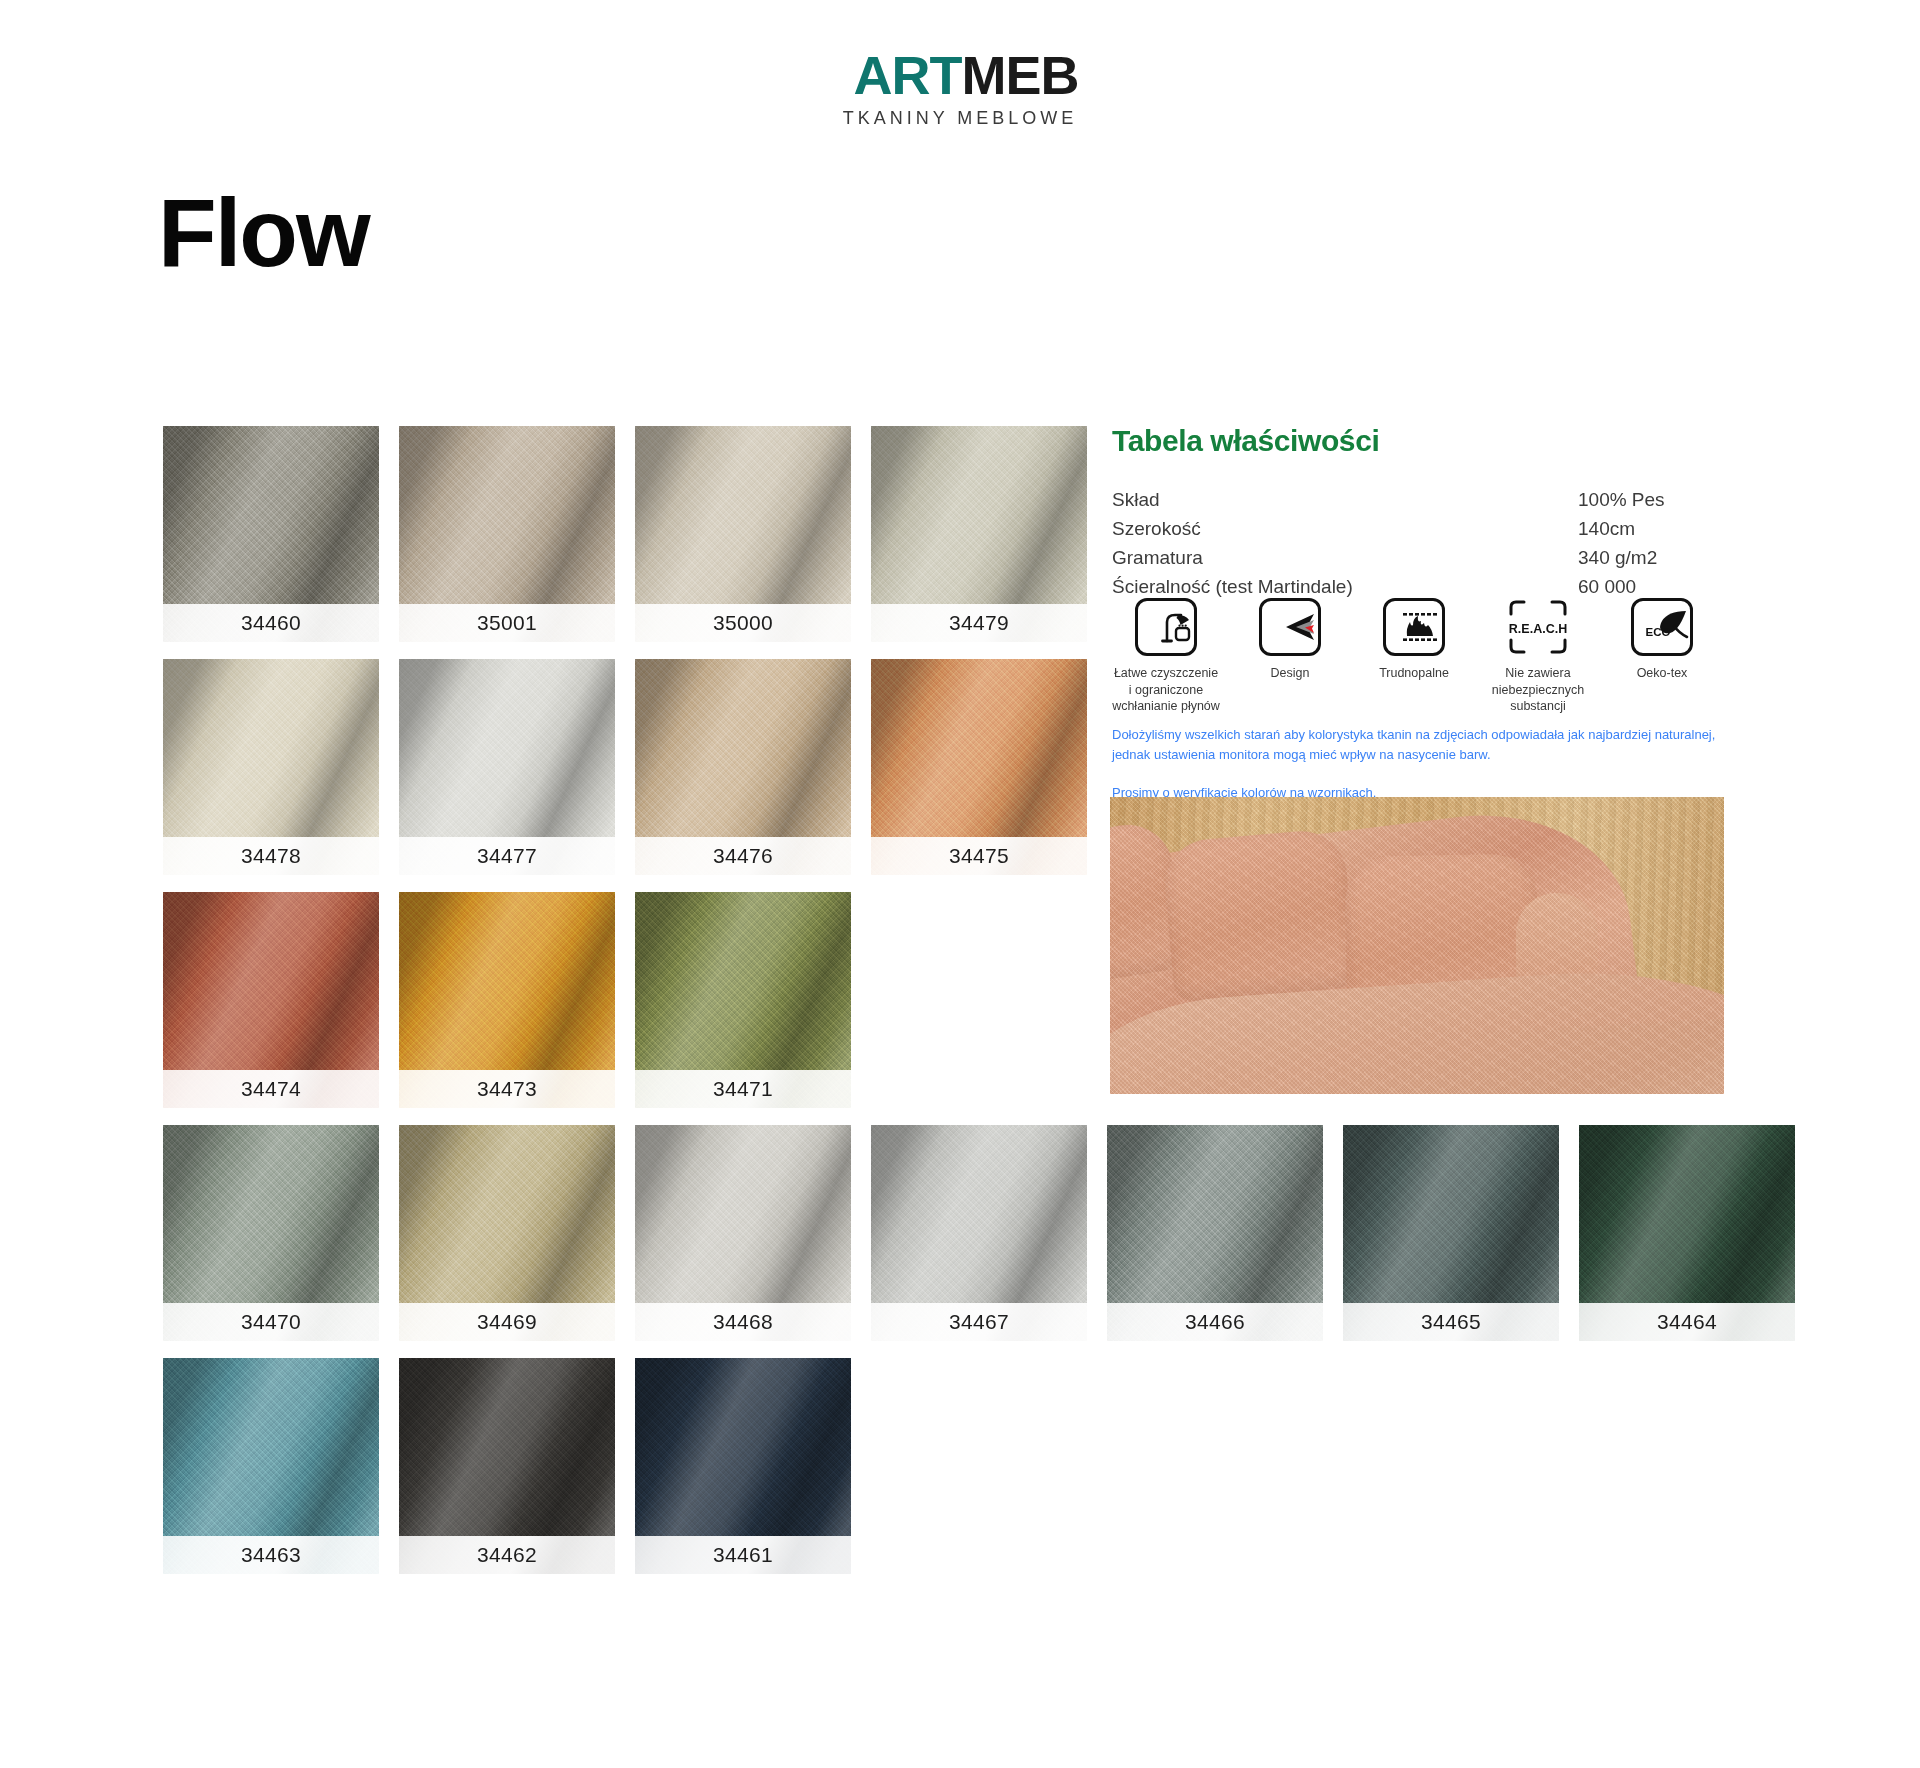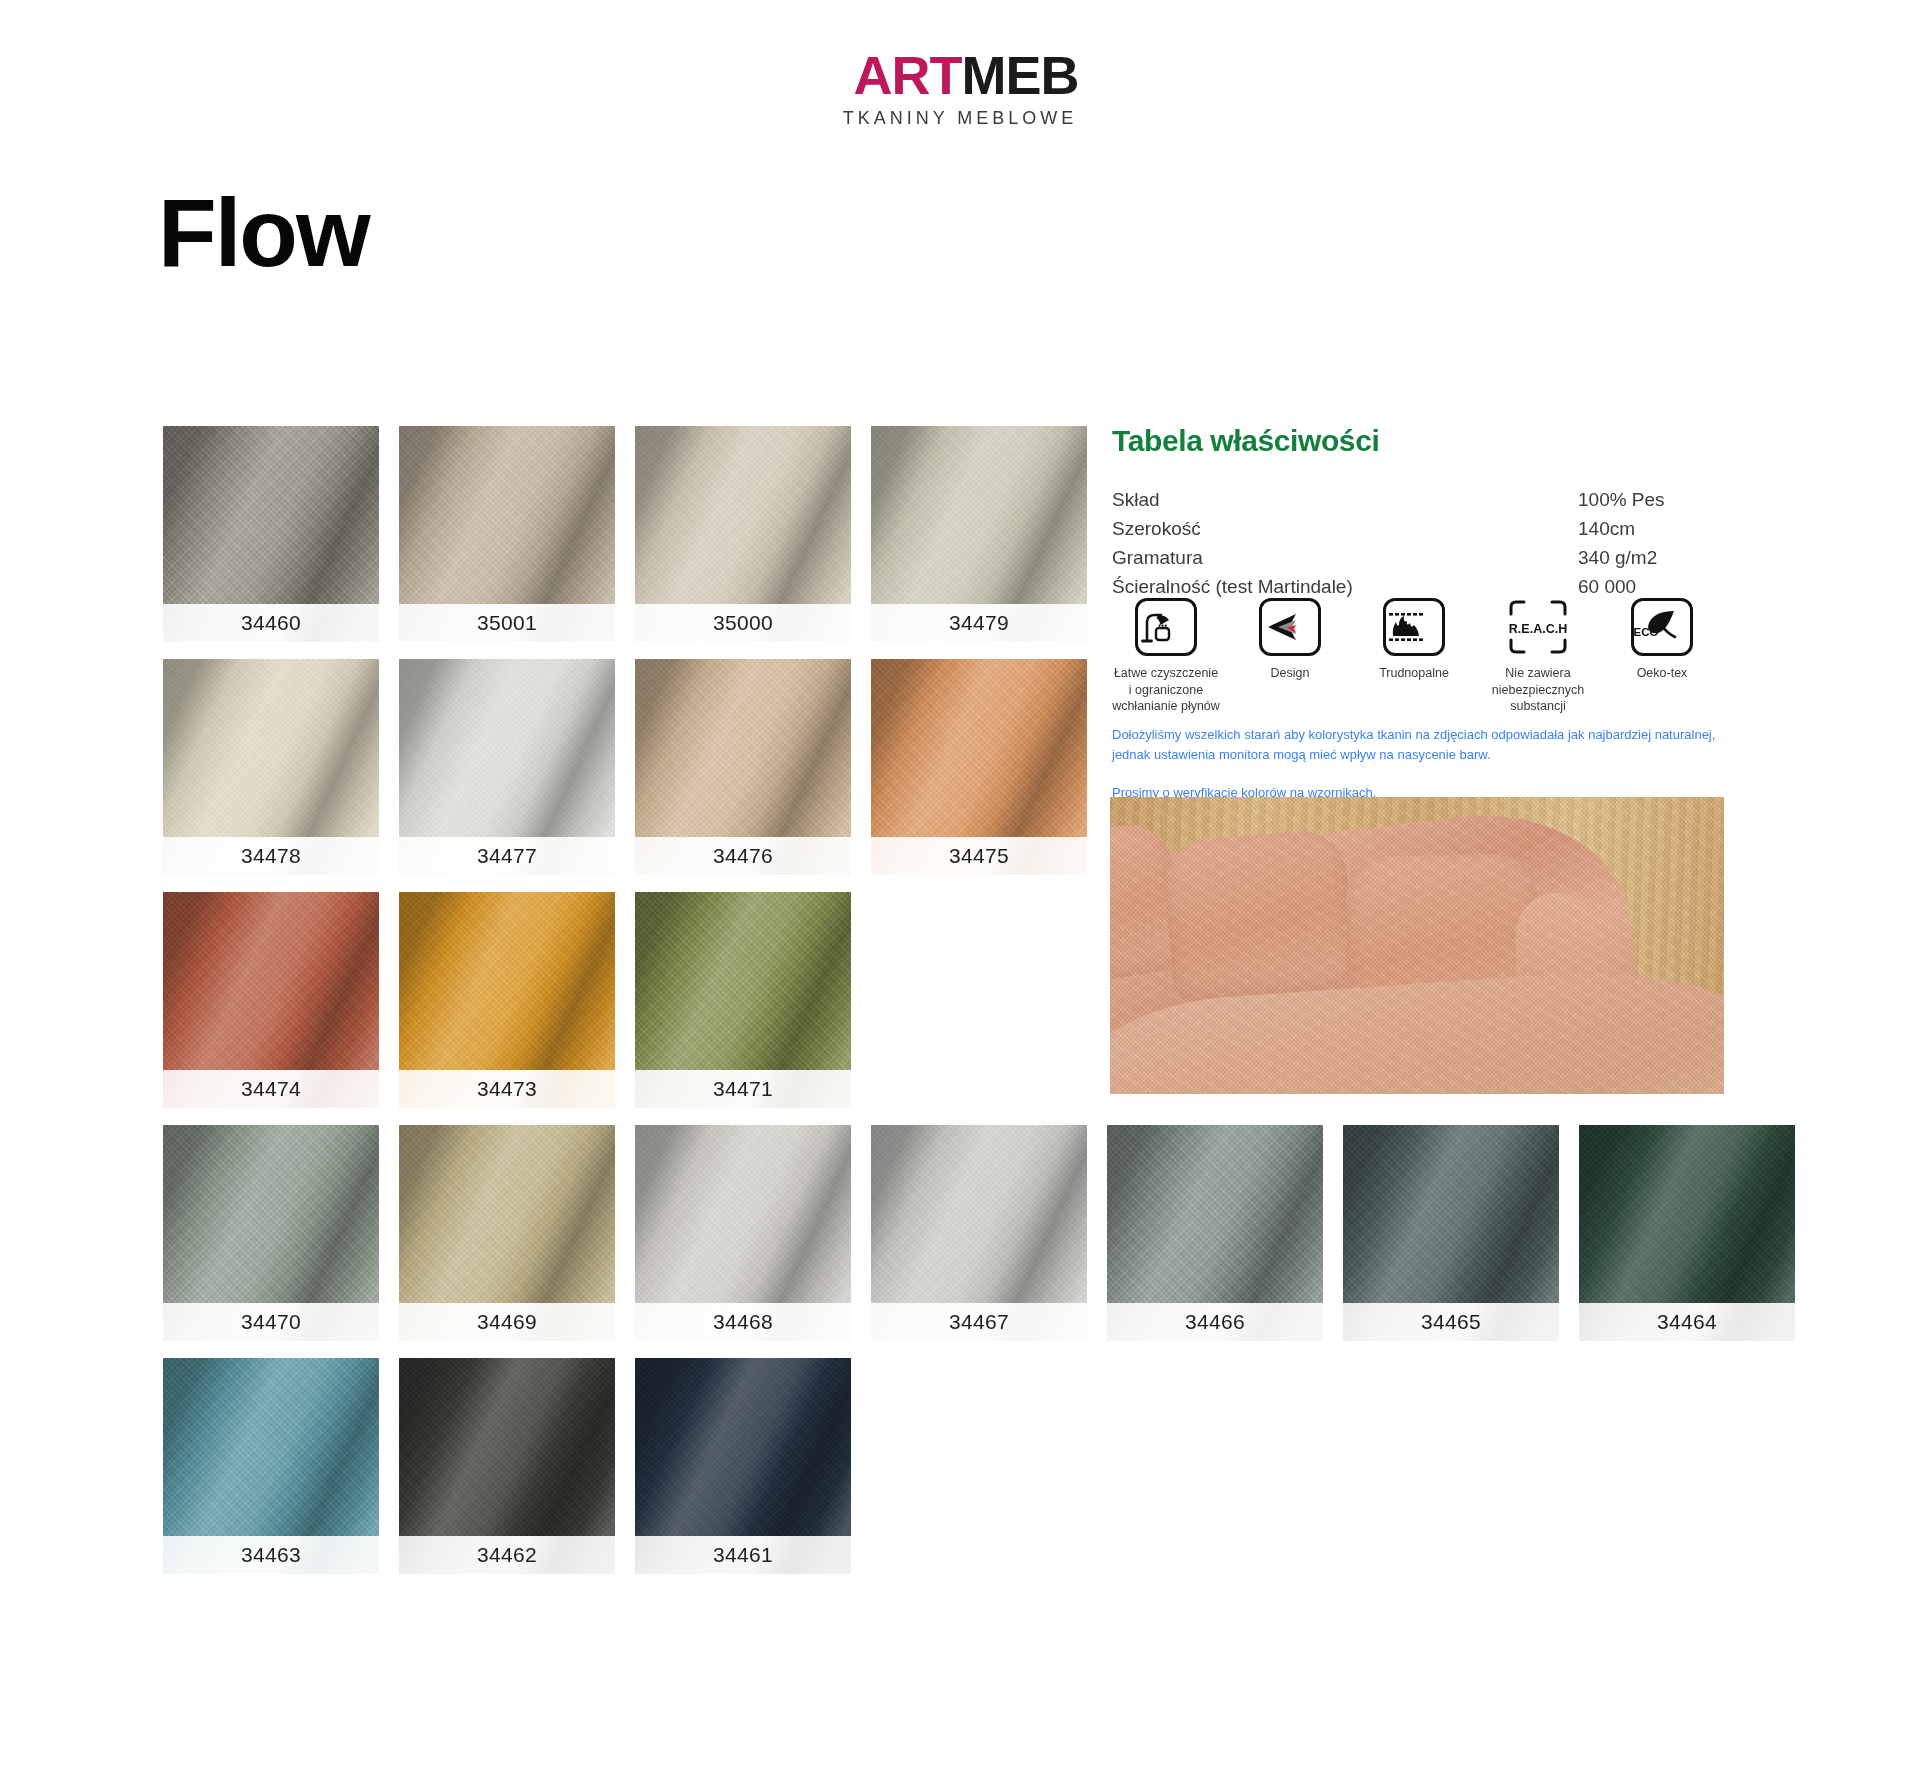--- a/index.html
+++ b/index.html
@@ -165,21 +165,21 @@
     width: 108px;
     text-align: center;
   }
   .icon-box {
     width: 62px; height: 58px;
     margin: 0 auto;
     border: 3px solid #111;
     border-radius: 12px;
     display: flex;
     align-items: center;
-    justify-content: flex-start;
+    justify-content: flex-end;
     background: #fff;
   }
   .icon-box.dashed { border-style: none; position: relative; }
   .icon-caption {
     margin-top: 9px;
     font-size: 12.5px;
     line-height: 1.32;
     color: #3a3a3a;
   }
 
@@ -261,21 +261,21 @@
       repeating-linear-gradient(-46deg, rgba(255,255,255,0.07) 0 1px, rgba(120,70,45,0.06) 1px 3px);
     pointer-events: none;
   }
 </style>
 </head>
 <body>
 
 <div class="page">
 
   <div class="logo">
-    <div class="logo-word"><span class="logo-art" style="color: #be185d; margin-left: 12px;">ART</span><span class="logo-meb" style="color: rgb(27, 27, 27);">MEB</span></div>
+    <div class="logo-word"><span class="logo-art" style="color: #0f766e; margin-left: 12px;">ART</span><span class="logo-meb" style="color: rgb(27, 27, 27);">MEB</span></div>
     <div class="logo-sub">TKANINY MEBLOWE</div>
   </div>
 
   <div class="collection-title">Flow</div>
 
   <div class="grid">
 
     <div class="grid-row">
       <div class="swatch">
         <div class="fabric" style="background: rgb(142, 139, 127);">

